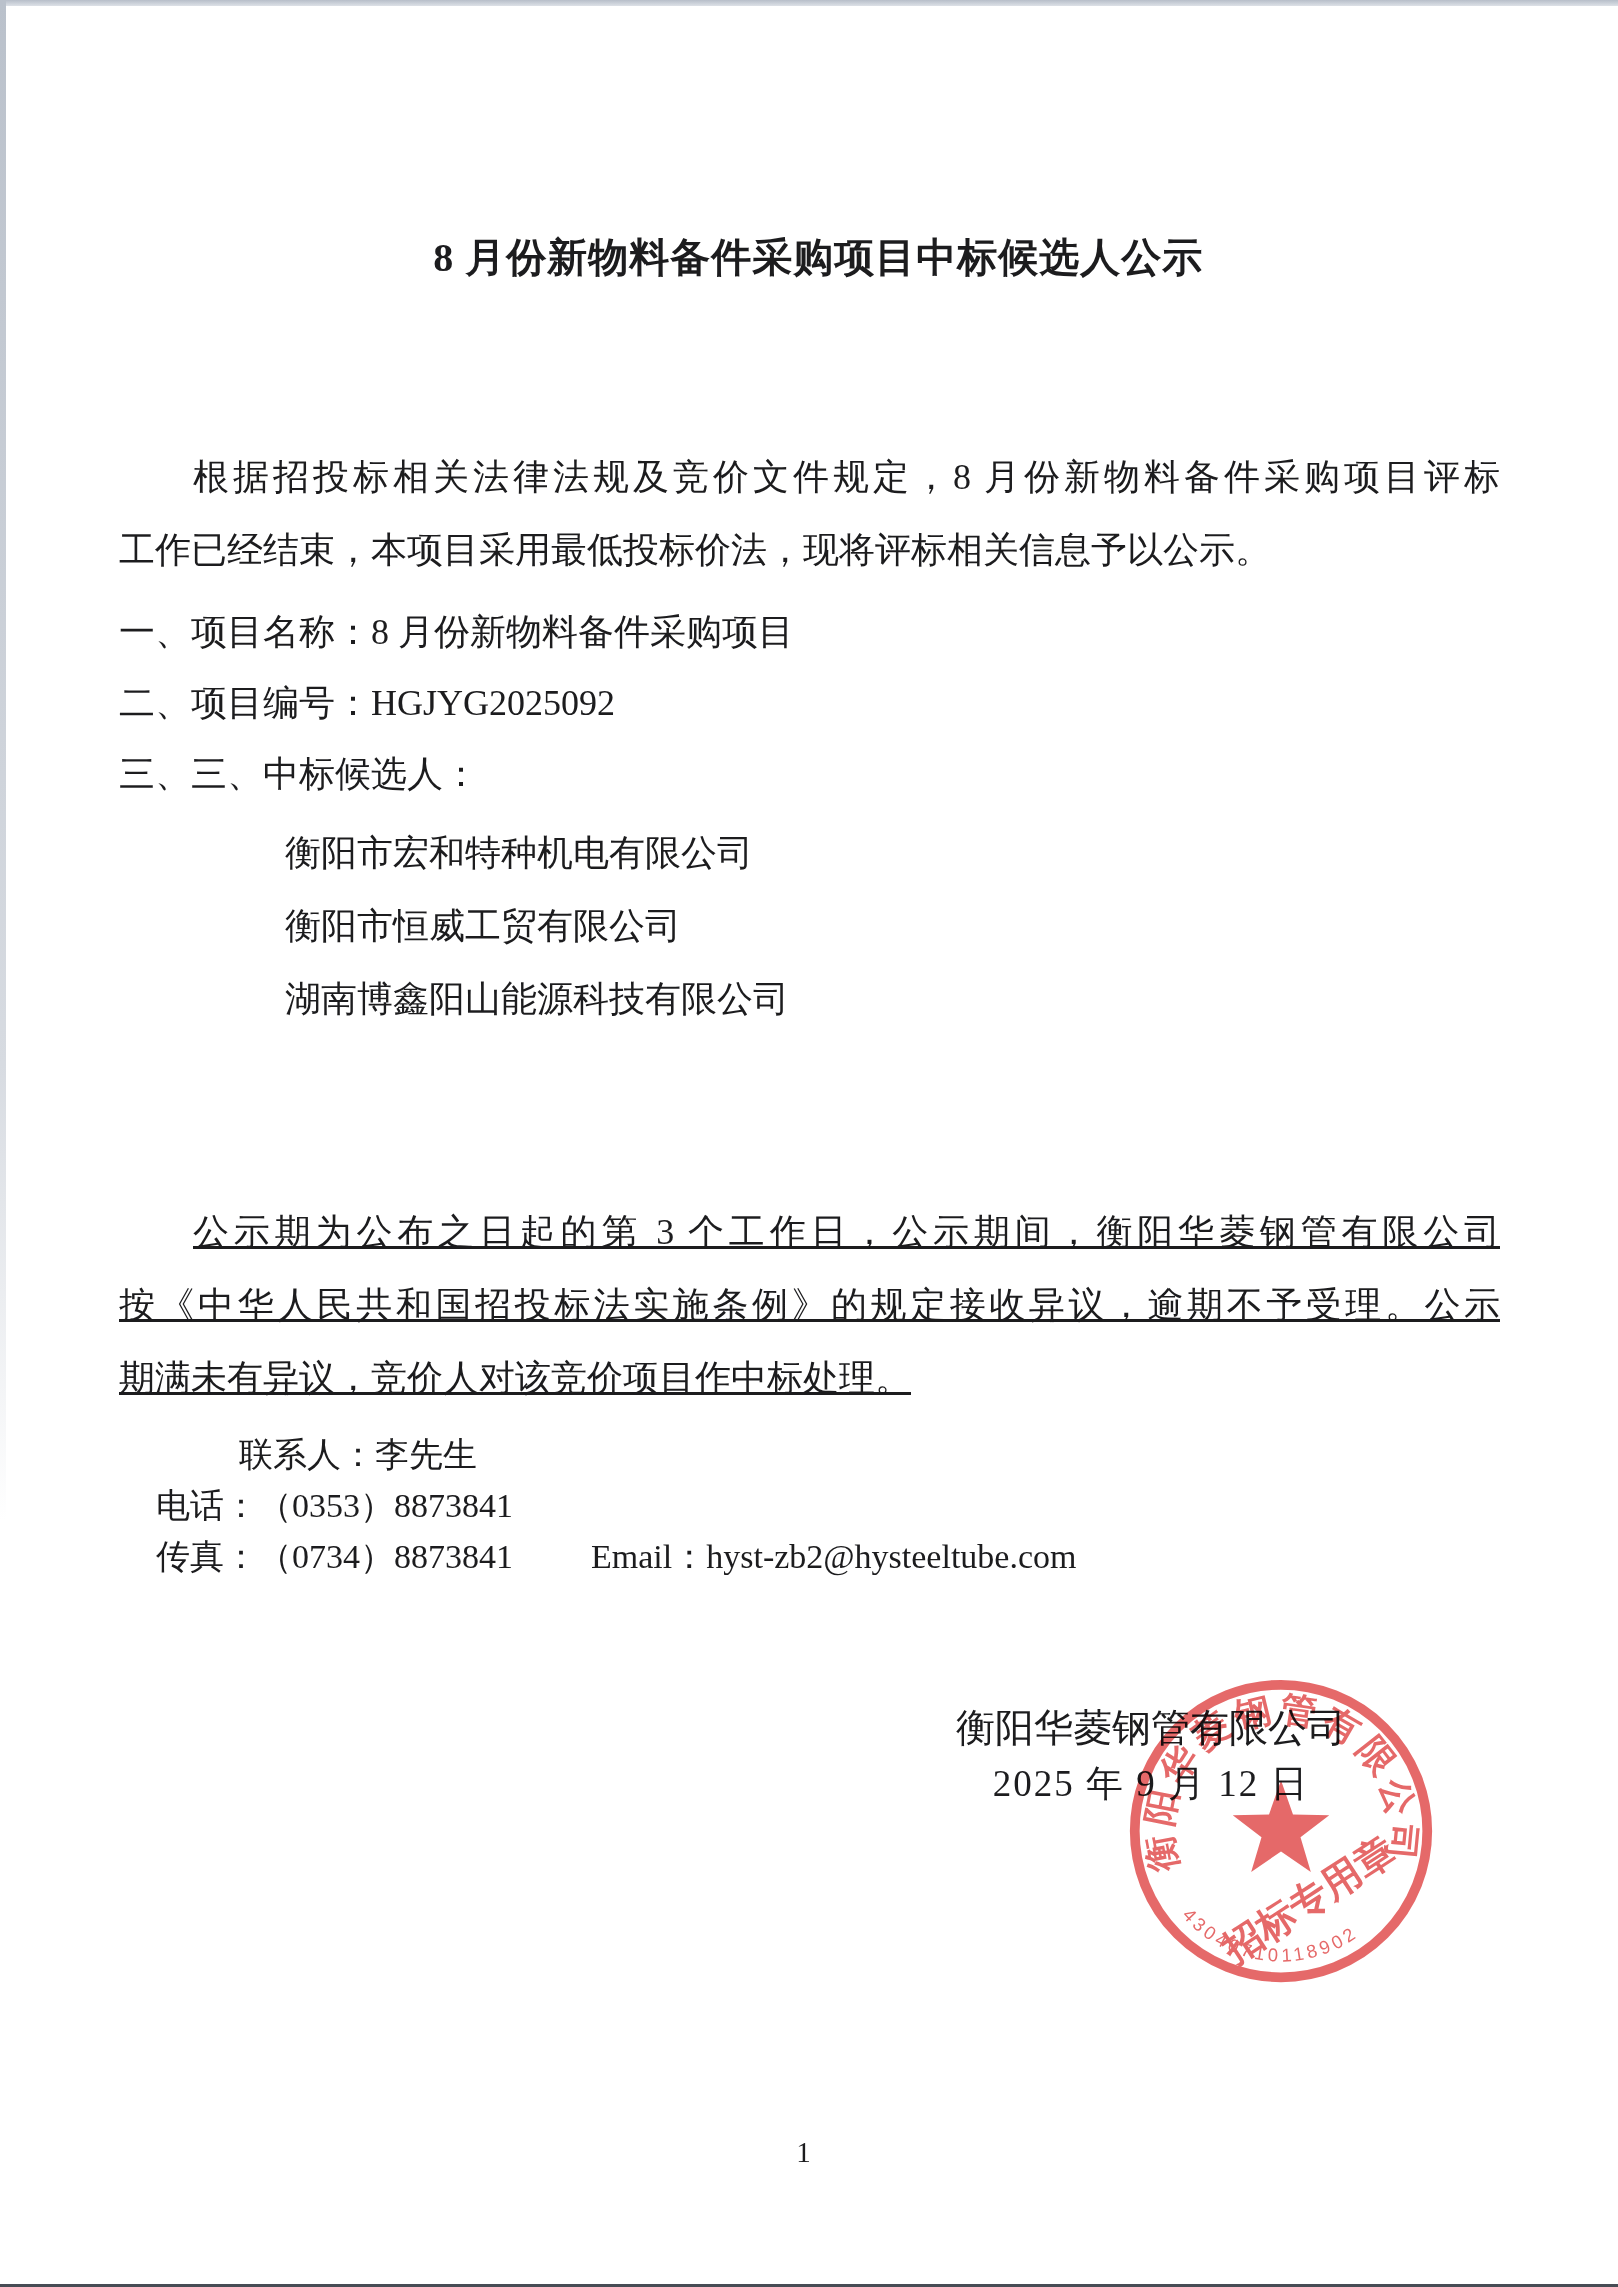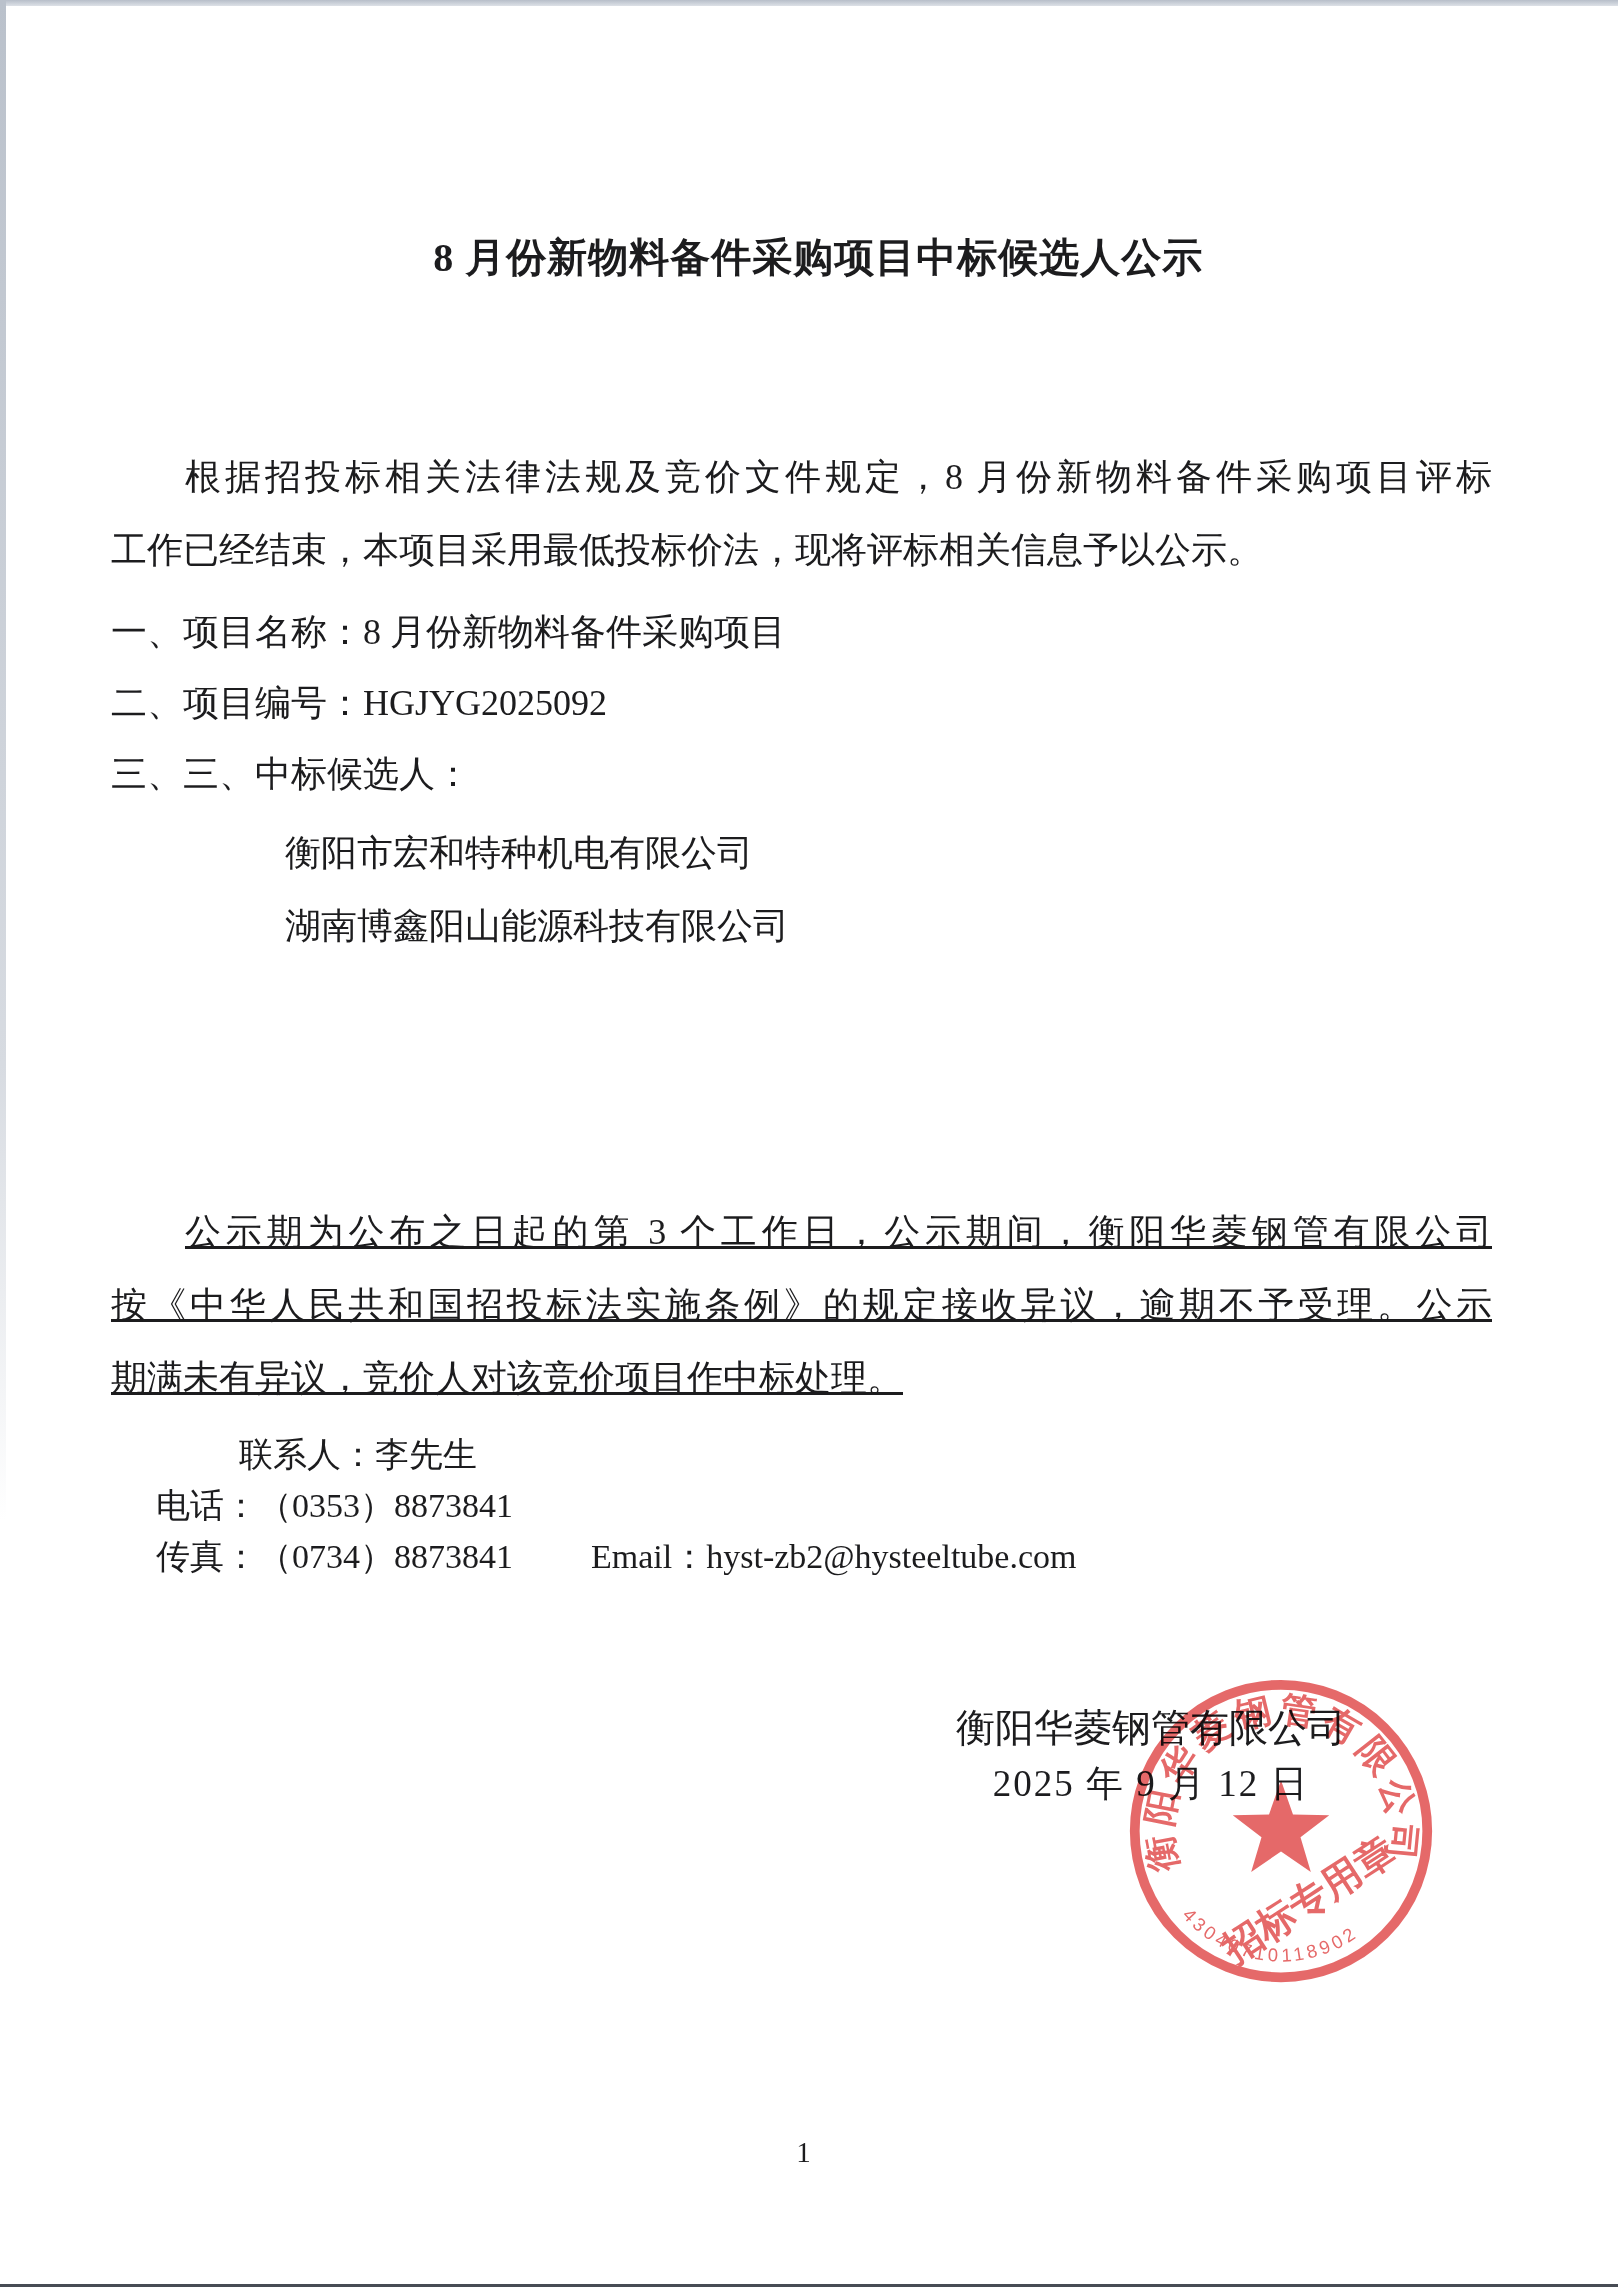--- a/index.html
+++ b/index.html
@@ -13,21 +13,21 @@
     background:linear-gradient(to bottom,#b7bec9,#dde1e7);}
   .edge-left{position:absolute;left:0;top:0;width:5.9px;height:1521px;
     background:linear-gradient(to bottom,#bac1cb,#d7dbe1 70%,rgba(255,255,255,0));}
   .edge-bottom{position:absolute;left:0;bottom:0;width:1619px;height:3.9px;background:#474c54;}
 
   .doc-title{
     position:absolute;top:230px;left:0;width:1619px;text-align:center;
     font-size:40px;font-weight:700;letter-spacing:1px;padding-left:17.6px;box-sizing:border-box;
     white-space:nowrap;
   }
-  .para{position:absolute;left:111px;width:1381px;font-size:36px;line-height:73px;}
+  .para{position:absolute;left:119px;width:1381px;font-size:36px;line-height:73px;}
   .para .full{text-align:justify;text-align-last:justify;}
   .para .indent{padding-left:74px;box-sizing:border-box;}
   #para1{top:441px;}
   #list{top:597px;line-height:71px;}
   #companies{top:817px;left:285px;width:1073px;line-height:73px;}
   #para2{top:1196px;text-decoration:underline;}
 
   .contact{position:absolute;left:0;top:1429px;width:1583px;font-size:34px;line-height:51px;}
   .contact .c-person{padding-left:239px;}
   .contact .c-phone,.contact .c-faxline{padding-left:156px;}
@@ -61,20 +61,21 @@
 </div>
 
 <div id="list" class="para">
   <div>一、项目名称：8 月份新物料备件采购项目</div>
   <div>二、项目编号：HGJYG2025092</div>
   <div>三、三、中标候选人：</div>
 </div>
 
 <div id="companies" class="para">
   <div>衡阳市宏和特种机电有限公司</div>
+  <div>衡阳市恒威工贸有限公司</div>
   <div>湖南博鑫阳山能源科技有限公司</div>
 </div>
 
 <div id="para2" class="para">
   <div class="full indent">公示期为公布之日起的第 3 个工作日，公示期间，衡阳华菱钢管有限公司</div>
   <div class="full">按《中华人民共和国招投标法实施条例》的规定接收异议，逾期不予受理。公示</div>
   <div>期满未有异议，竞价人对该竞价项目作中标处理。</div>
 </div>
 
 <div class="contact">

